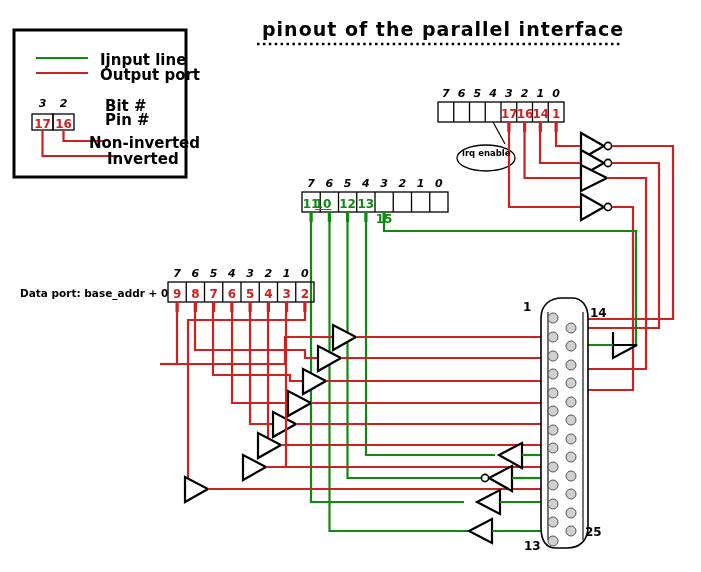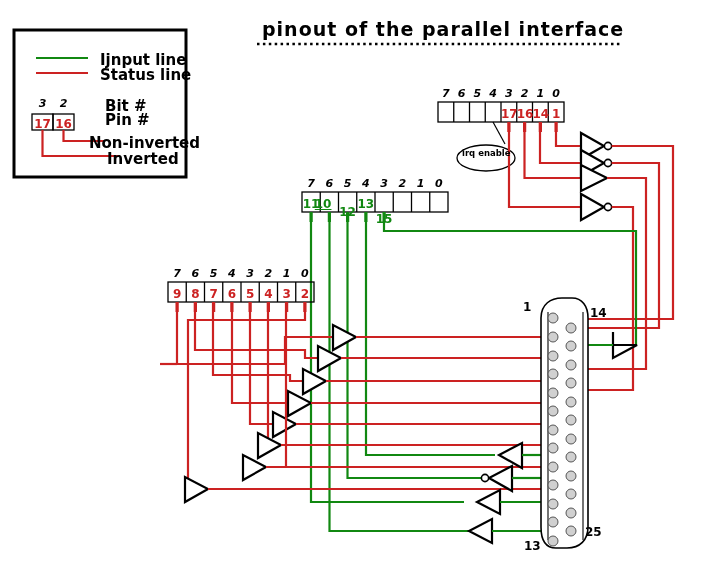--- a/index.html
+++ b/index.html
@@ -262,36 +262,37 @@
       <line x1="231.875" y1="302" x2="231.875" y2="312" stroke="#cc2222" stroke-width="3.2"></line>
       <line x1="250.125" y1="302" x2="250.125" y2="312" stroke="#cc2222" stroke-width="3.2"></line>
       <line x1="268.375" y1="302" x2="268.375" y2="312" stroke="#cc2222" stroke-width="3.2"></line>
       <line x1="286.625" y1="302" x2="286.625" y2="312" stroke="#cc2222" stroke-width="3.2"></line>
       <line x1="304.875" y1="302" x2="304.875" y2="312" stroke="#cc2222" stroke-width="3.2"></line>
     </svg>
 
   <div class="lbl title" style="left:262px;top:18px;">pinout of the parallel interface</div>
 
   <div class="lbl legtxt" style="left:100px;top:51px;">Ijnput line</div>
-  <div class="lbl legtxt" style="left:100px;top:66px;">Status line</div>
+  <div class="lbl legtxt" style="left:100px;top:66px;">Output port</div>
   <div class="lbl legtxt" style="left:105px;top:97px;">Bit  #</div>
   <div class="lbl legtxt" style="left:105px;top:111px;">Pin #</div>
   <div class="lbl legtxt" style="left:89px;top:134px;">Non-inverted</div>
   <div class="lbl legtxt" style="left:107px;top:150px;">Inverted</div>
 
   <div class="lbl bitnum" style="left:32px;top:97px;width:21px;">3</div>
   <div class="lbl bitnum" style="left:53px;top:97px;width:21px;">2</div>
   <div class="lbl cellnum red" style="left:32px;top:117px;width:21px;">17</div>
   <div class="lbl cellnum red" style="left:53px;top:117px;width:21px;">16</div>
 
   <div class="lbl irqtxt" style="left:462px;top:149px;width:48px;">
     <span>irq enable</span>
   </div>
 
 
+  <div class="lbl portname" style="left:20px;top:287px;">Data port: base_addr + 0</div>
 
   <div class="lbl pinbig" style="left:523px;top:300px;">1</div>
   <div class="lbl pinbig" style="left:590px;top:306px;">14</div>
   <div class="lbl pinbig" style="left:524px;top:539px;">13</div>
   <div class="lbl pinbig" style="left:585px;top:525px;">25</div>
 
   <div id="port-overlays">
       <div class="lbl bitnum" style="left: 438px; top: 87px; width: 15.75px;">7</div>
       <div class="lbl bitnum" style="left: 453.75px; top: 87px; width: 15.75px;">6</div>
       <div class="lbl bitnum" style="left: 469.5px; top: 87px; width: 15.75px;">5</div>
@@ -302,21 +303,21 @@
       <div class="lbl cellnum red" style="left: 516.75px; top: 107px; width: 15.75px;">16</div>
       <div class="lbl bitnum" style="left: 532.5px; top: 87px; width: 15.75px;">1</div>
       <div class="lbl cellnum red" style="left: 532.5px; top: 107px; width: 15.75px;">14</div>
       <div class="lbl bitnum" style="left: 548.25px; top: 87px; width: 15.75px;">0</div>
       <div class="lbl cellnum red" style="left: 548.25px; top: 107px; width: 15.75px;">1</div>
       <div class="lbl bitnum" style="left: 302px; top: 177px; width: 18.25px;">7</div>
       <div class="lbl cellnum grn" style="left: 302px; top: 197px; width: 18.25px;">11</div>
       <div class="lbl bitnum" style="left: 320.25px; top: 177px; width: 18.25px;">6</div>
       <div class="lbl cellnum grn" style="left: 314px; top: 197px; width: 18.25px; text-decoration: underline;">10</div>
       <div class="lbl bitnum" style="left: 338.5px; top: 177px; width: 18.25px;">5</div>
-      <div class="lbl cellnum grn" style="left: 338.5px; top: 205px; width: 18.25px;">12</div>
+      <div class="lbl cellnum grn" style="left: 338.5px; top: 197px; width: 18.25px;">12</div>
       <div class="lbl bitnum" style="left: 356.75px; top: 177px; width: 18.25px;">4</div>
       <div class="lbl cellnum grn" style="left: 356.75px; top: 197px; width: 18.25px;">13</div>
       <div class="lbl bitnum" style="left: 375px; top: 177px; width: 18.25px;">3</div>
       <div class="lbl cellnum grn" style="left: 375px; top: 212px; width: 18.25px;">15</div>
       <div class="lbl bitnum" style="left: 393.25px; top: 177px; width: 18.25px;">2</div>
       <div class="lbl bitnum" style="left: 411.5px; top: 177px; width: 18.25px;">1</div>
       <div class="lbl bitnum" style="left: 429.75px; top: 177px; width: 18.25px;">0</div>
       <div class="lbl bitnum" style="left: 168px; top: 267px; width: 18.25px;">7</div>
       <div class="lbl cellnum red" style="left: 168px; top: 287px; width: 18.25px;">9</div>
       <div class="lbl bitnum" style="left: 186.25px; top: 267px; width: 18.25px;">6</div>

